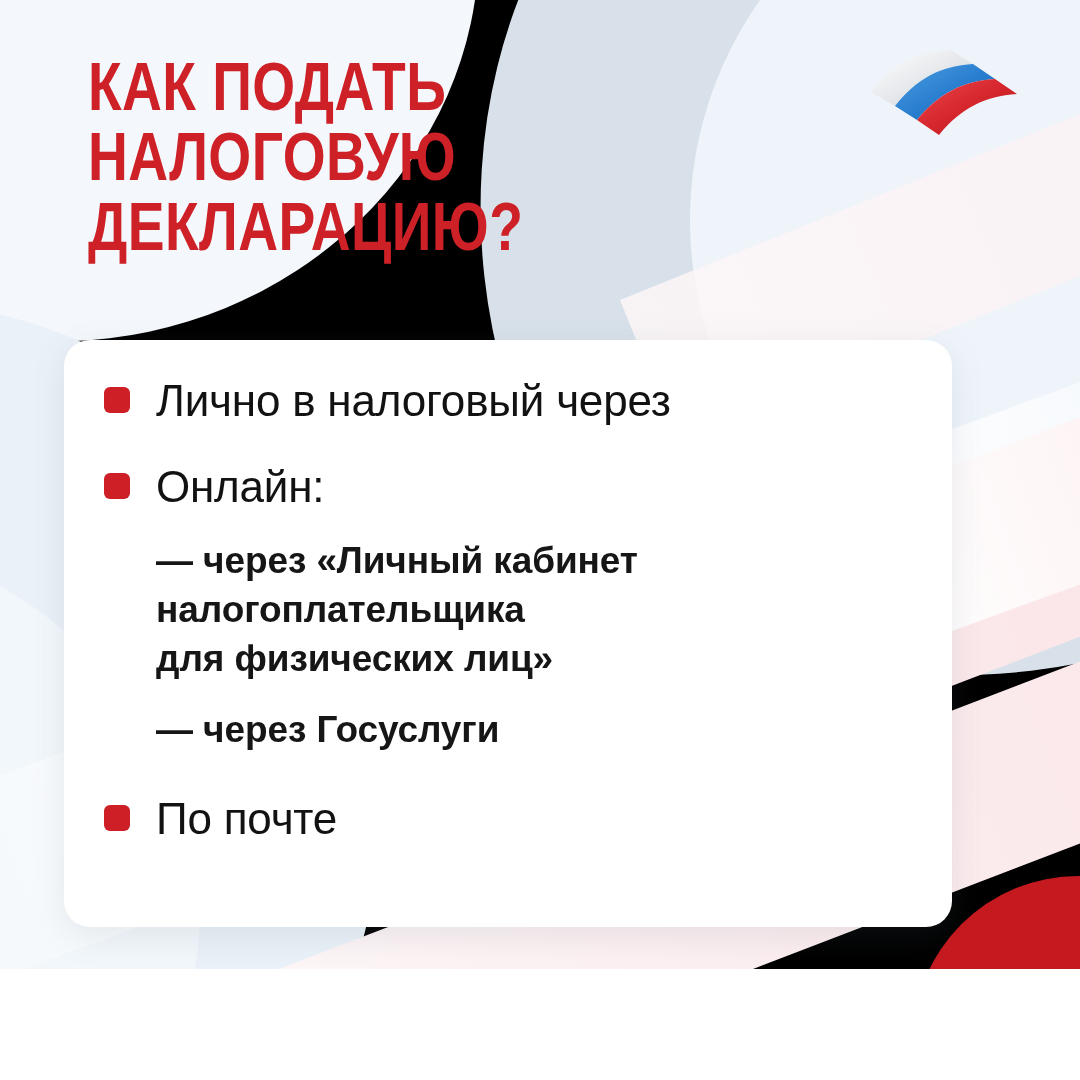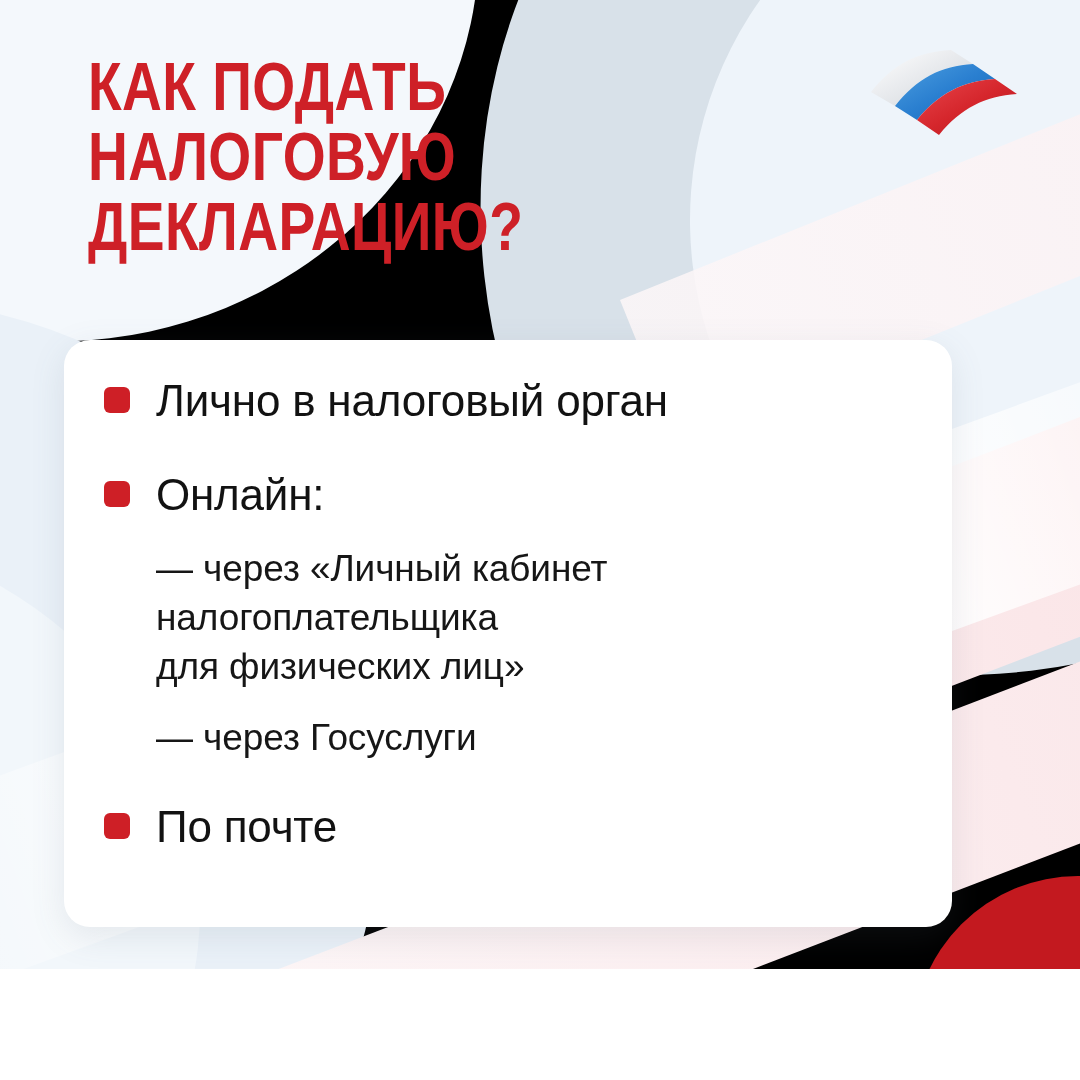--- a/index.html
+++ b/index.html
@@ -254,33 +254,33 @@
 
   .bullet-label {
     color: #121212;
     font-size: 44px;
     line-height: 54px;
     font-weight: 400;
     letter-spacing: -0.2px;
   }
 
   .row-gap-1 { margin-top: 0px; }
-  .row-gap-2 { margin-top: 40px; text-align: right; }
+  .row-gap-2 { margin-top: 32px; text-align: right; }
   .row-gap-3 { margin-top: 38px; }
 
   .subitems {
     margin-left: 52px;
     margin-top: 22px;
   }
 
   .subitem {
     color: #161616;
     font-size: 37px;
     line-height: 49px;
-    font-weight: 400;
+    font-weight: 700;
     letter-spacing: -0.1px;
     white-space: pre-line;
   }
 
   .subitem + .subitem {
     margin-top: 22px;
   }
 
   
   .page-badge {
@@ -358,21 +358,21 @@
       <path d="M52,72 C74,45 98,33 130,31 L152,46 C120,48 96,60 74,87 Z" fill="url(#flagRed)"></path>
     </svg>
 
   </div>
 
   <div class="card">
     <div class="card-inner">
 
       <div class="bullet-row row-gap-1">
         <span class="bullet-mark"></span>
-        <span class="bullet-label">Лично в налоговый орган</span>
+        <span class="bullet-label">Лично в налоговый через</span>
       </div>
 
       <div class="bullet-row row-gap-2">
         <span class="bullet-mark"></span>
         <span class="bullet-label">Онлайн:</span>
       </div>
 
       <div class="subitems">
         <div class="subitem">— через «Личный кабинет
 налогоплательщика

